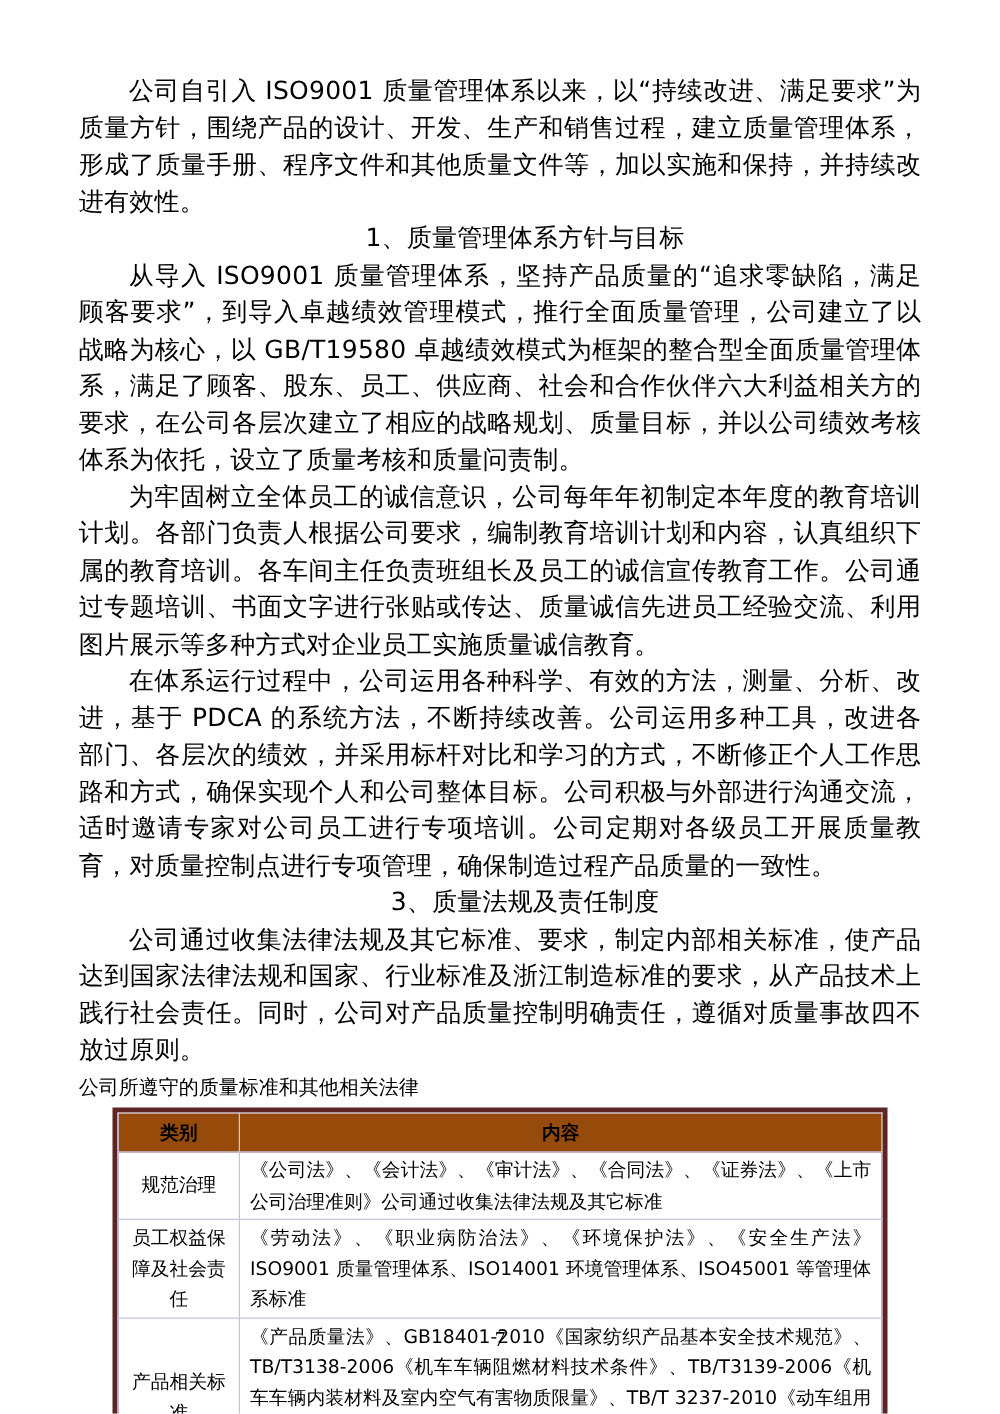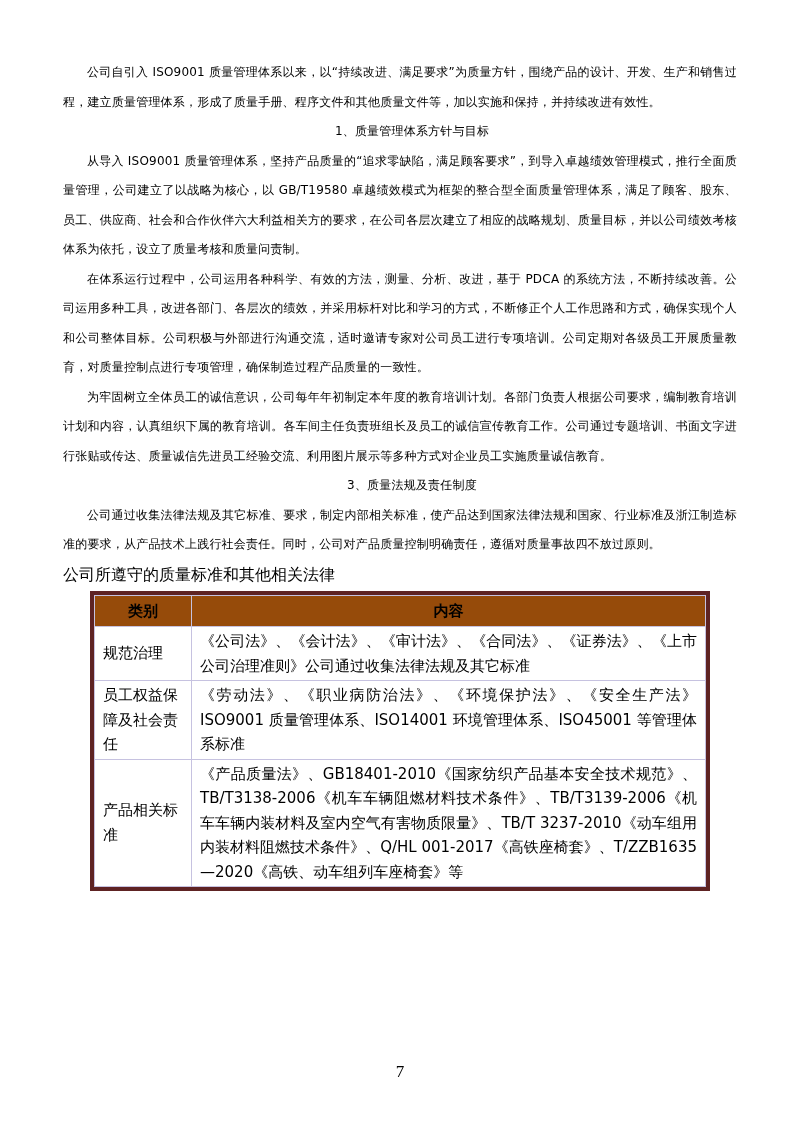--- a/index.html
+++ b/index.html
@@ -17,21 +17,21 @@
     color: #000000;
   }
   .doc {
     position: absolute;
     top: 58px;
     left: 63px;
     width: 674px;
   }
   .para {
     margin: 0;
-    font-size: 12px;
+    font-size: 20px;
     line-height: 29.5px;
     text-align: justify;
     text-indent: 2em;
     letter-spacing: 0.2px;
   }
   .heading {
     text-align: center;
   }
   .table-caption {
     margin: 0;
@@ -60,21 +60,21 @@
     word-break: break-word;
     margin-left: 37px;
   }
   table.standards th {
     background: var(--header-bg, #964B0A);
     font-weight: bold;
     text-align: center;
     padding: 3px 8px;
   }
   td.cat {
-    text-align: left;
+    text-align: center;
   }
   col.c1 { width: 97px; }
   td.content-cell {
     text-align: justify;
   }
   .page-number {
     position: absolute;
     top: 1062px;
     left: 0;
     width: 800px;
@@ -89,23 +89,23 @@
 <div class="page">
   <main class="doc">
 
     <p class="para">公司自引入 ISO9001 质量管理体系以来，以“持续改进、满足要求”为质量方针，围绕产品的设计、开发、生产和销售过程，建立质量管理体系，形成了质量手册、程序文件和其他质量文件等，加以实施和保持，并持续改进有效性。</p>
 
     <p class="para heading">1、质量管理体系方针与目标</p>
 
     <p class="para">从导入 ISO9001 质量管理体系，坚持产品质量的“追求零缺陷，满足顾客要求”，到导入卓越绩效管理模式，推行全面质量管理，公司建立了以战略为核心，以 GB/T19580 卓越绩效模式为框架的整合型全面质量管理体系，满足了顾客、股东、员工、供应商、社会和合作伙伴六大利益相关方的要求，在公司各层次建立了相应的战略规划、质量目标，并以公司绩效考核体系为依托，设立了质量考核和质量问责制。</p>
 
 
+    <p class="para">为牢固树立全体员工的诚信意识，公司每年年初制定本年度的教育培训计划。各部门负责人根据公司要求，编制教育培训计划和内容，认真组织下属的教育培训。各车间主任负责班组长及员工的诚信宣传教育工作。公司通过专题培训、书面文字进行张贴或传达、质量诚信先进员工经验交流、利用图片展示等多种方式对企业员工实施质量诚信教育。</p>
+
     <p class="para">在体系运行过程中，公司运用各种科学、有效的方法，测量、分析、改进，基于 PDCA 的系统方法，不断持续改善。公司运用多种工具，改进各部门、各层次的绩效，并采用标杆对比和学习的方式，不断修正个人工作思路和方式，确保实现个人和公司整体目标。公司积极与外部进行沟通交流，适时邀请专家对公司员工进行专项培训。公司定期对各级员工开展质量教育，对质量控制点进行专项管理，确保制造过程产品质量的一致性。</p>
-
-    <p class="para">为牢固树立全体员工的诚信意识，公司每年年初制定本年度的教育培训计划。各部门负责人根据公司要求，编制教育培训计划和内容，认真组织下属的教育培训。各车间主任负责班组长及员工的诚信宣传教育工作。公司通过专题培训、书面文字进行张贴或传达、质量诚信先进员工经验交流、利用图片展示等多种方式对企业员工实施质量诚信教育。</p>
 
     <p class="para heading">3、质量法规及责任制度</p>
 
     <p class="para">公司通过收集法律法规及其它标准、要求，制定内部相关标准，使产品达到国家法律法规和国家、行业标准及浙江制造标准的要求，从产品技术上践行社会责任。同时，公司对产品质量控制明确责任，遵循对质量事故四不放过原则。</p>
 
     <p class="table-caption">公司所遵守的质量标准和其他相关法律</p>
 
     <div class="table-outer">
       <table class="standards">
         <colgroup>

